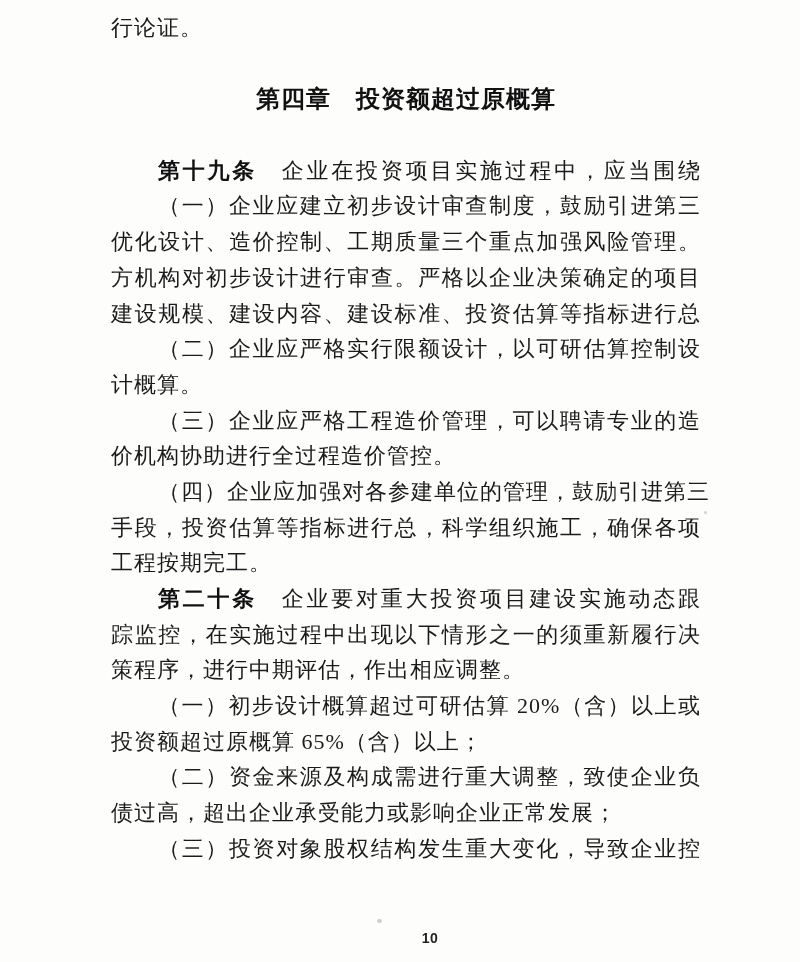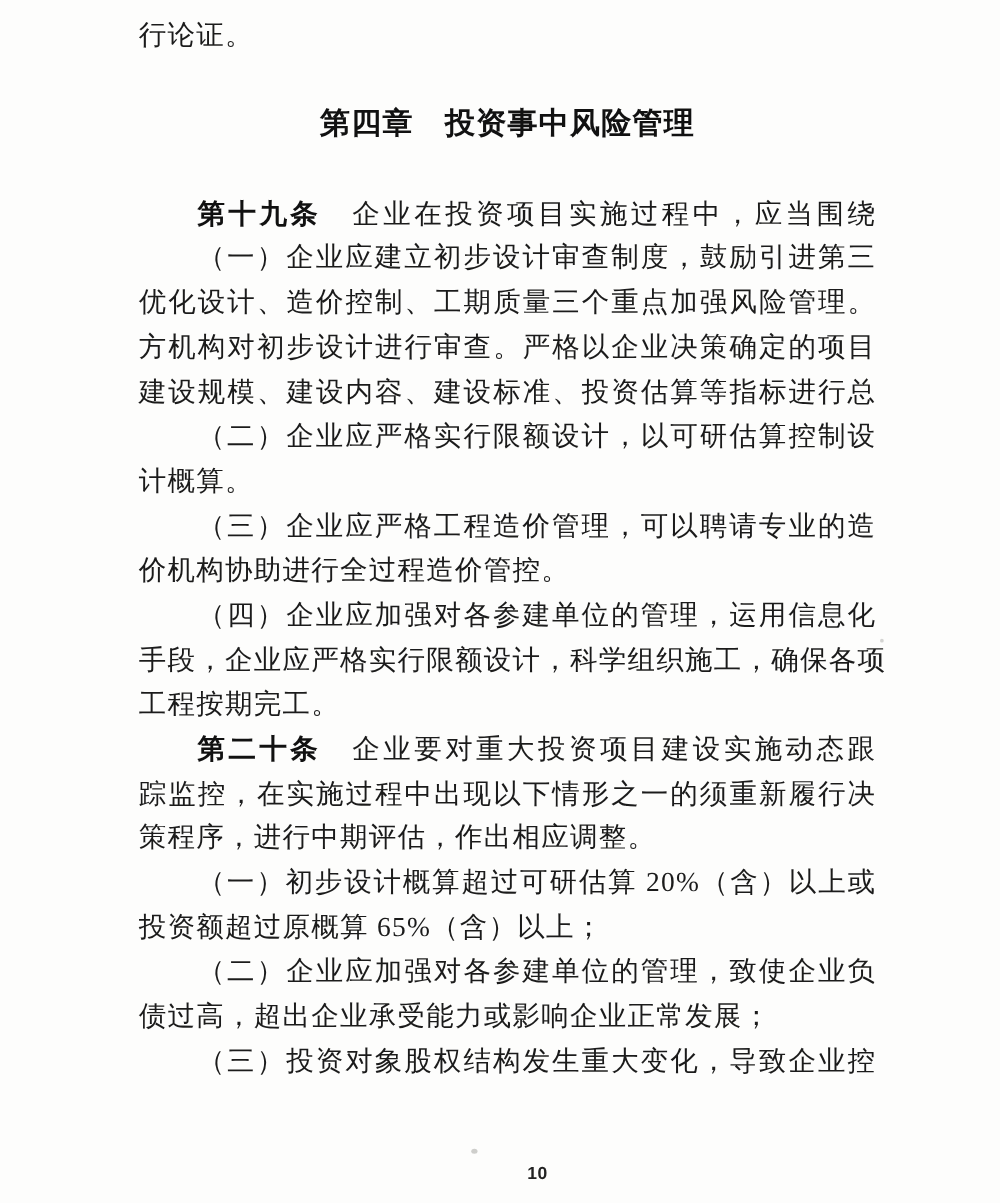--- a/index.html
+++ b/index.html
@@ -72,41 +72,41 @@
   }
   .speck-1 { left: 377px; top: 919px; width: 5px; height: 4px; opacity: 0.7; }
   .speck-2 { left: 704px; top: 511px; width: 3px; height: 3px; opacity: 0.6; }
 </style>
 </head>
 <body>
 
 <div class="textblock">
   <div class="row">行论证。</div>
   <div class="row"></div>
-  <div class="row heading">第四章　投资事中风险管理</div>
+  <div class="row heading">第四章　投资额超过原概算</div>
   <div class="row"></div>
   <div id="body-lines">
       <div class="row justify indent"><span class="b">第十九条</span><span>　企业在投资项目实施过程中，应当围绕</span></div>
       <div class="row justify indent"><span>（一）企业应建立初步设计审查制度，鼓励引进第三</span></div>
       <div class="row justify"><span>优化设计、造价控制、工期质量三个重点加强风险管理。</span></div>
       <div class="row justify"><span>方机构对初步设计进行审查。严格以企业决策确定的项目</span></div>
       <div class="row justify"><span>建设规模、建设内容、建设标准、投资估算等指标进行总</span></div>
       <div class="row justify indent"><span>（二）企业应严格实行限额设计，以可研估算控制设</span></div>
       <div class="row"><span>计概算。</span></div>
       <div class="row justify indent"><span>（三）企业应严格工程造价管理，可以聘请专业的造</span></div>
       <div class="row"><span>价机构协助进行全过程造价管控。</span></div>
-      <div class="row justify indent"><span>（四）企业应加强对各参建单位的管理，运用信息化</span></div>
-      <div class="row justify"><span>手段，企业应严格实行限额设计，科学组织施工，确保各项</span></div>
+      <div class="row justify indent"><span>（四）企业应加强对各参建单位的管理，鼓励引进第三</span></div>
+      <div class="row justify"><span>手段，投资估算等指标进行总，科学组织施工，确保各项</span></div>
       <div class="row"><span>工程按期完工。</span></div>
       <div class="row justify indent"><span class="b">第二十条</span><span>　企业要对重大投资项目建设实施动态跟</span></div>
       <div class="row justify"><span>踪监控，在实施过程中出现以下情形之一的须重新履行决</span></div>
       <div class="row"><span>策程序，进行中期评估，作出相应调整。</span></div>
       <div class="row justify indent"><span>（一）初步设计概算超过可研估算 20%（含）以上或</span></div>
       <div class="row"><span>投资额超过原概算 65%（含）以上；</span></div>
-      <div class="row justify indent"><span>（二）企业应加强对各参建单位的管理，致使企业负</span></div>
+      <div class="row justify indent"><span>（二）资金来源及构成需进行重大调整，致使企业负</span></div>
       <div class="row"><span>债过高，超出企业承受能力或影响企业正常发展；</span></div>
       <div class="row justify indent"><span>（三）投资对象股权结构发生重大变化，导致企业控</span></div>
     </div>
 </div>
 
 <div class="pagenum">10</div>
 
 <div class="speck speck-1"></div>
 <div class="speck speck-2"></div>
 

